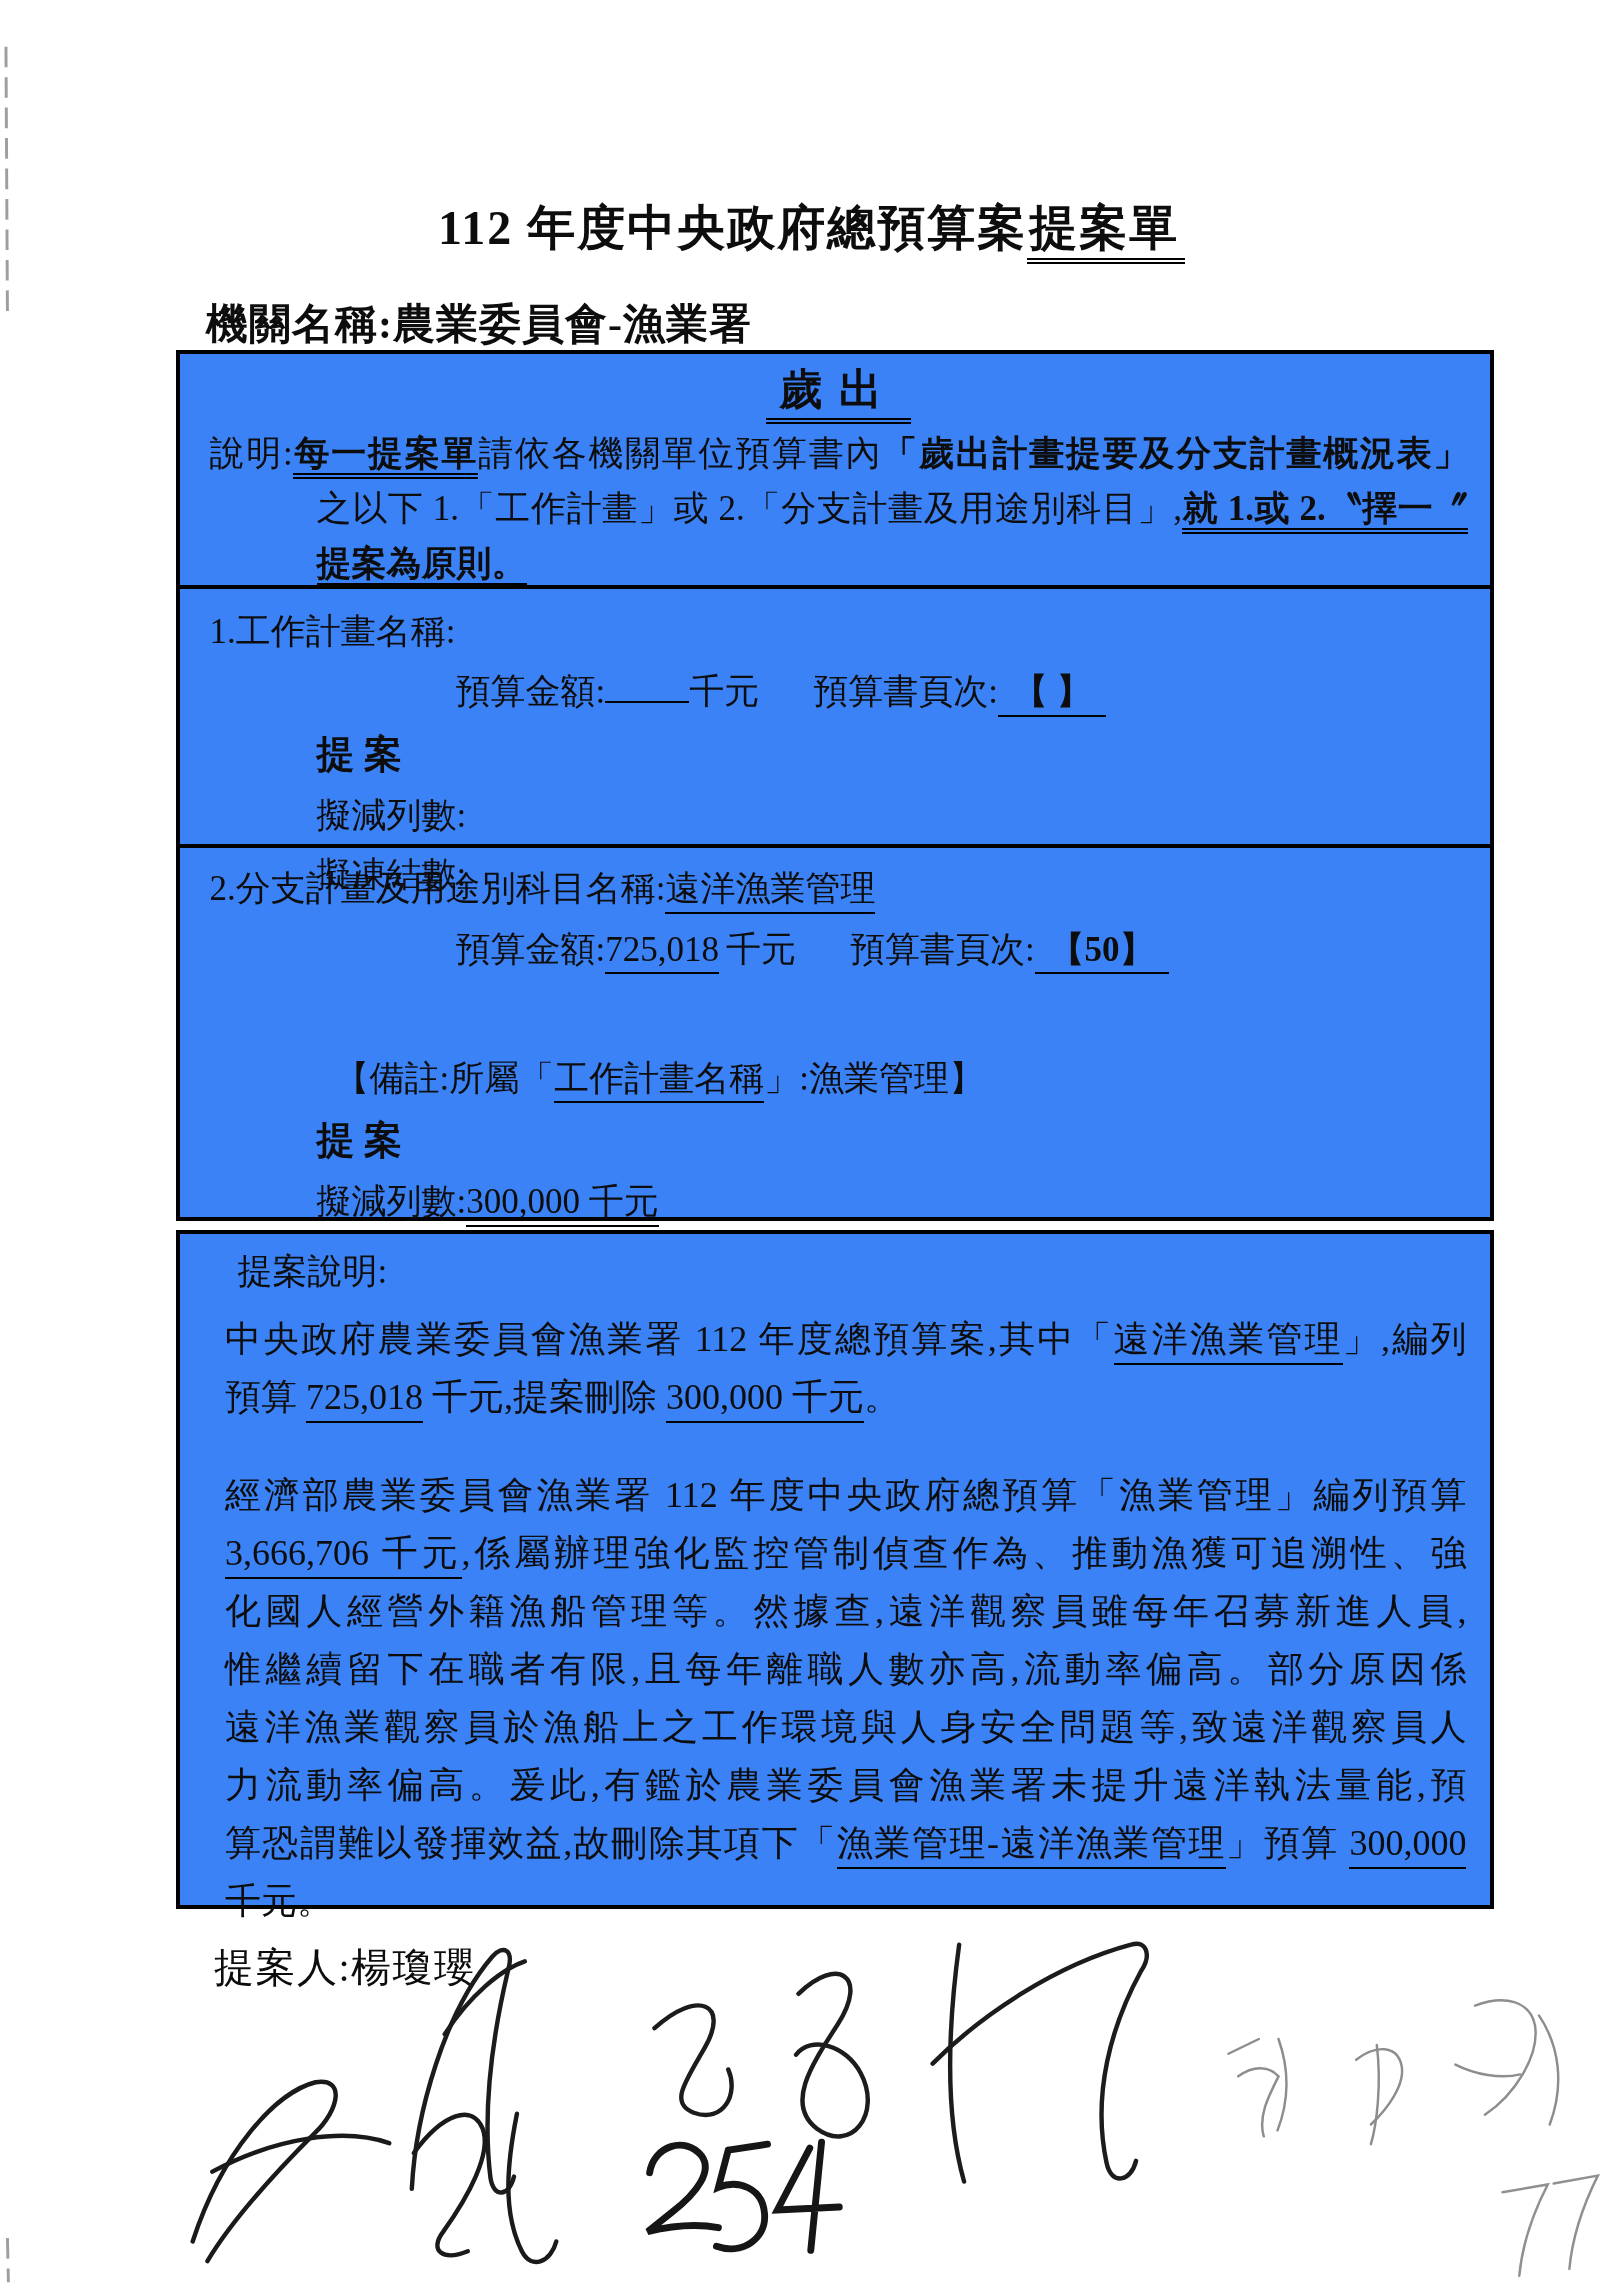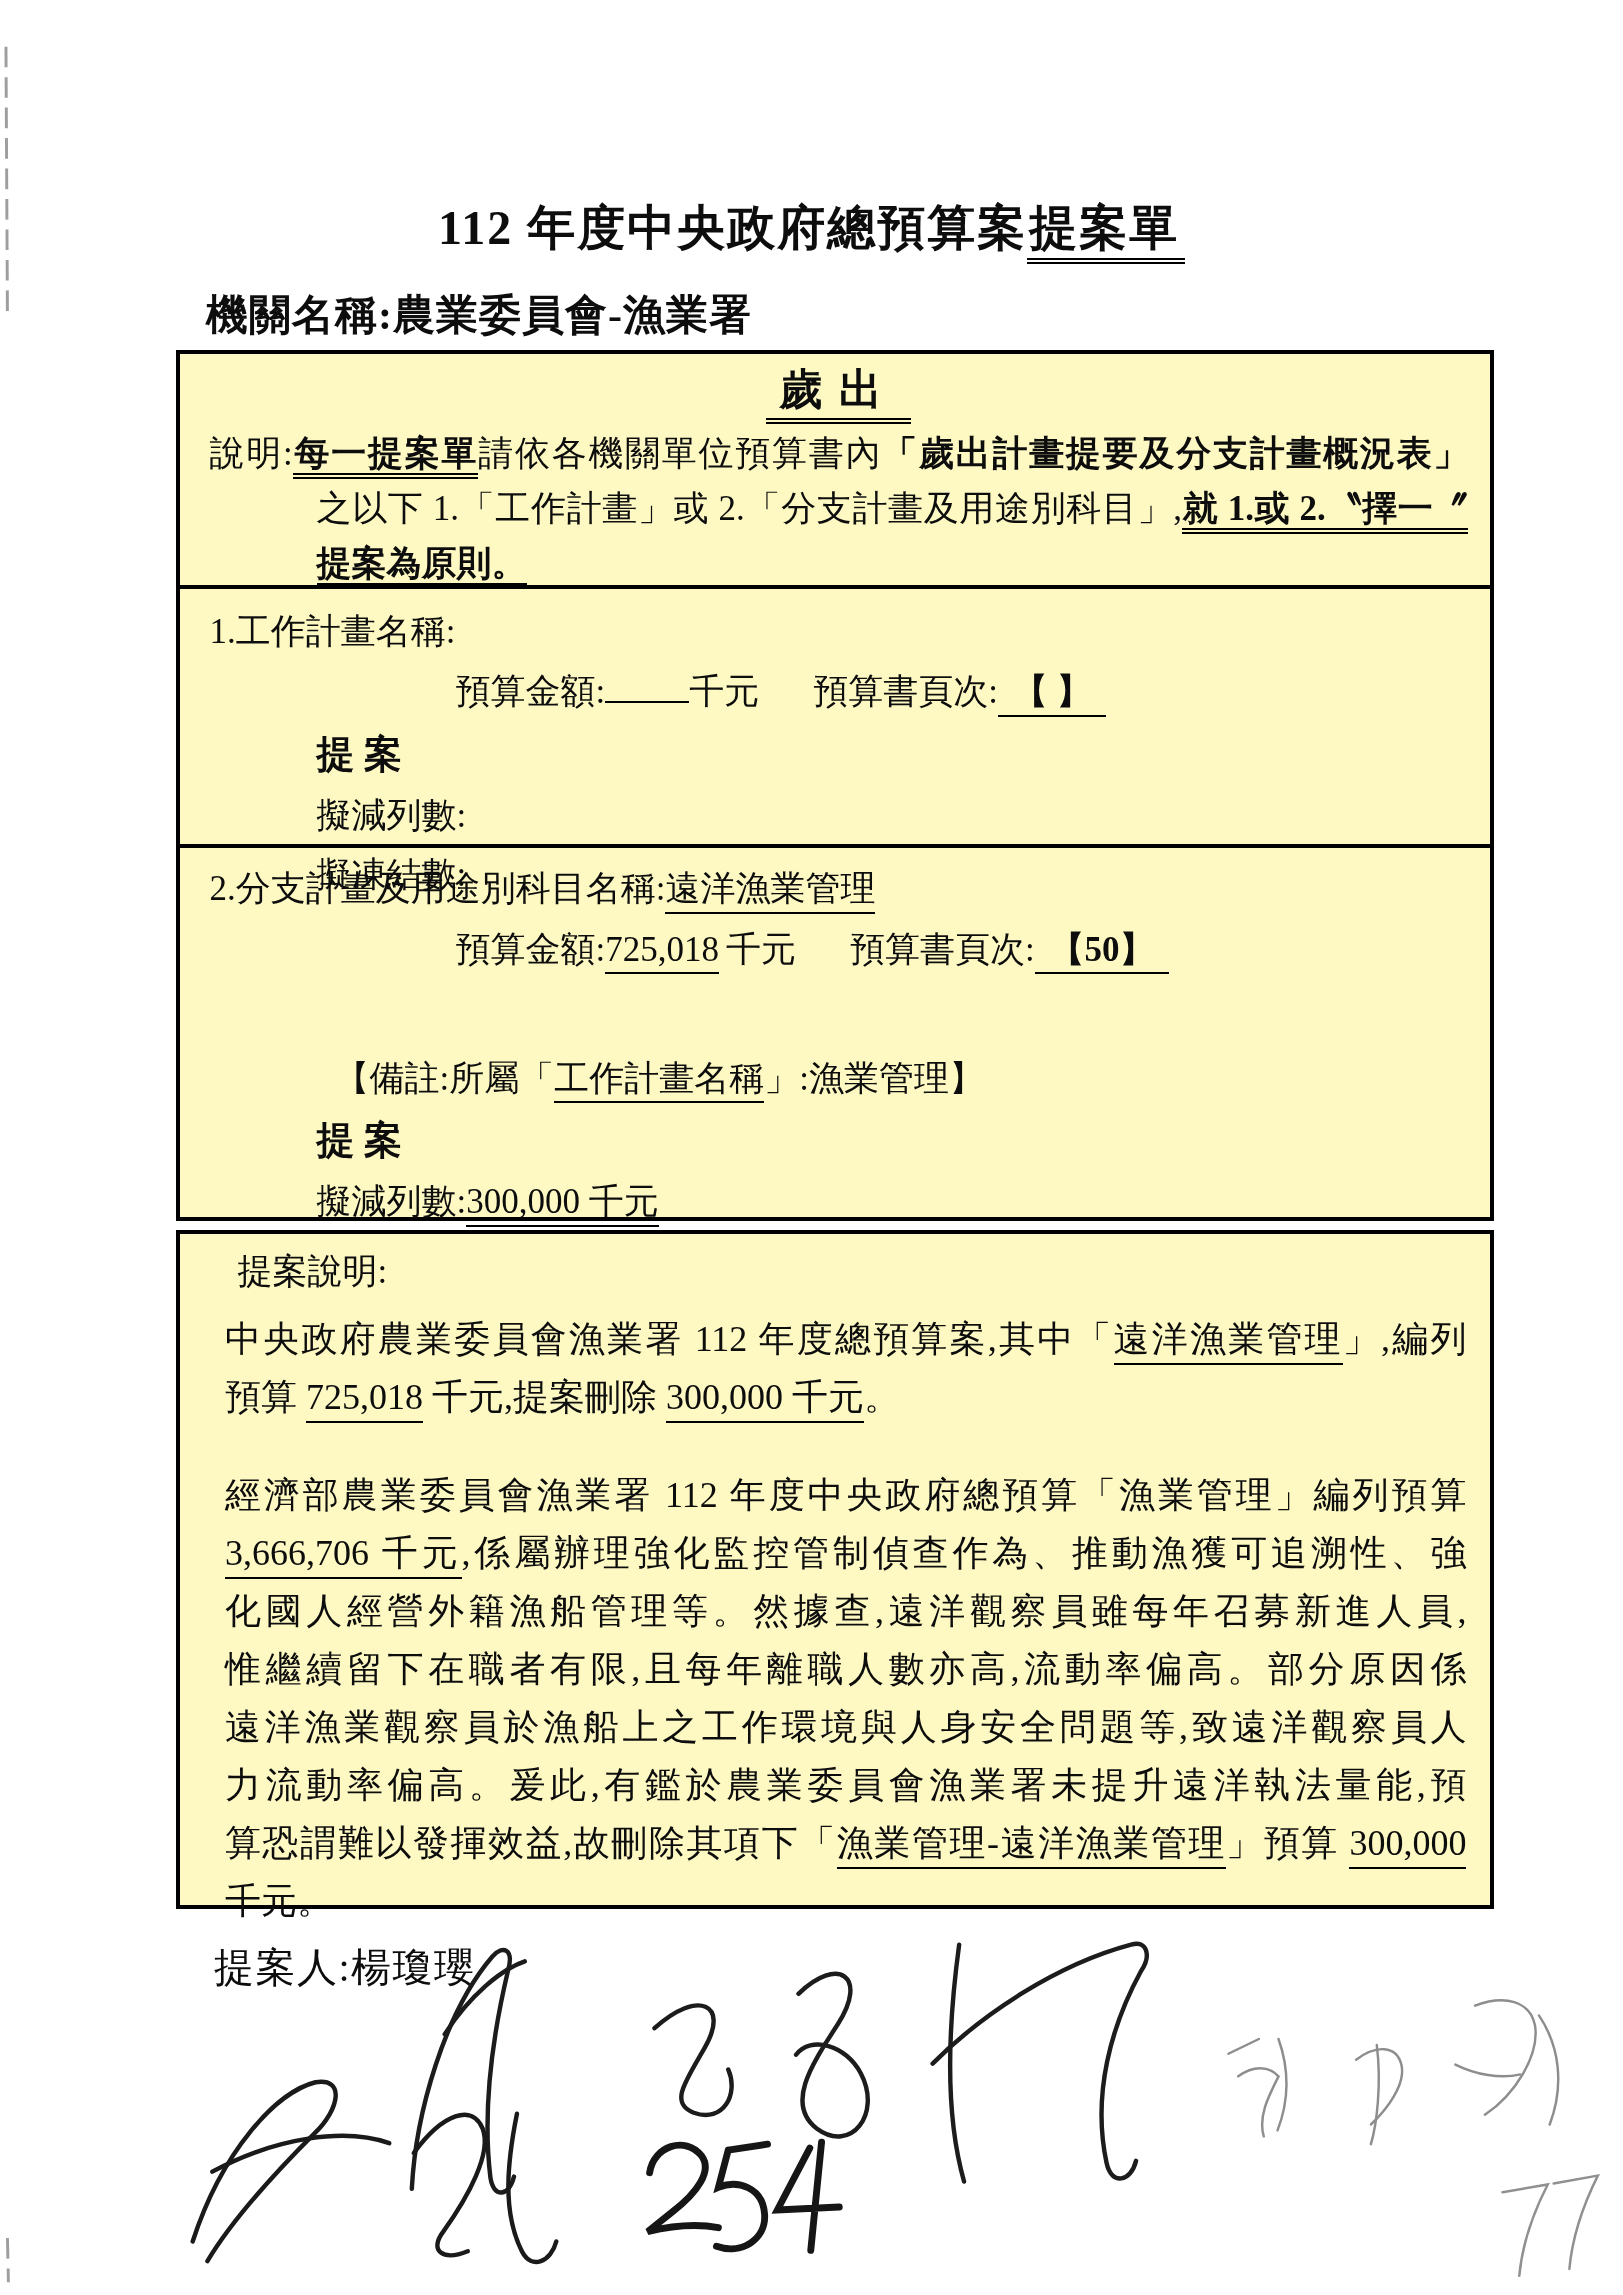--- a/index.html
+++ b/index.html
@@ -17,30 +17,30 @@
   
   #title {
     top:196px; left:0; width:100%;
     text-align:center;
     font-size:48px; font-weight:700; letter-spacing:2px;
     white-space:nowrap;
   }
   #title .emph { border-bottom:6.9px double #000; padding:0 5.9px 3.9px 2px; }
 
   #agency {
-    top:287px; left:206px;
+    top:296px; left:206px;
     font-size:42px; font-weight:700; letter-spacing:1px;
     white-space:nowrap;
   }
 
   
   .formbox {
     position:absolute; left:176px; width:1318px;
     border:4.9px solid #000;
-    background:#fef9c3;
+    background:#3b82f6;
   }
   #box1 { top:350px;  height:871px; }
   #box2 { top:1230px; height:679px; }
 
   .rowA { height:235px; border-bottom:4.4px solid #000; padding:6.9px 21.6px 0 29.5px; }
   .rowB { height:259px; border-bottom:4.4px solid #000; padding:14.7px 21.6px 0 29.5px; }
   .rowC { padding:12.8px 21.6px 0 29.5px; }
 
   .sec-heading { text-align:center; font-size:43px; font-weight:700; }
   .sec-heading .uu { border-bottom:6.9px double #000; padding:0 12.8px 4.9px 12.8px; letter-spacing:16.7px; }

